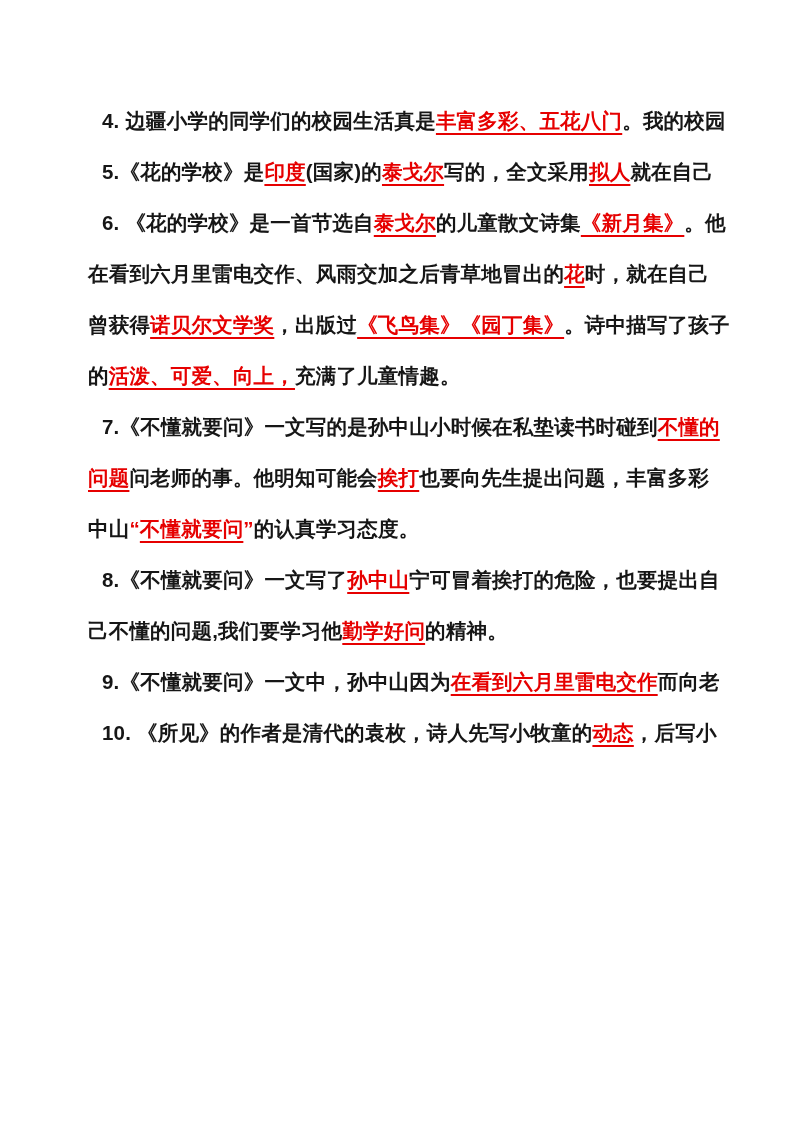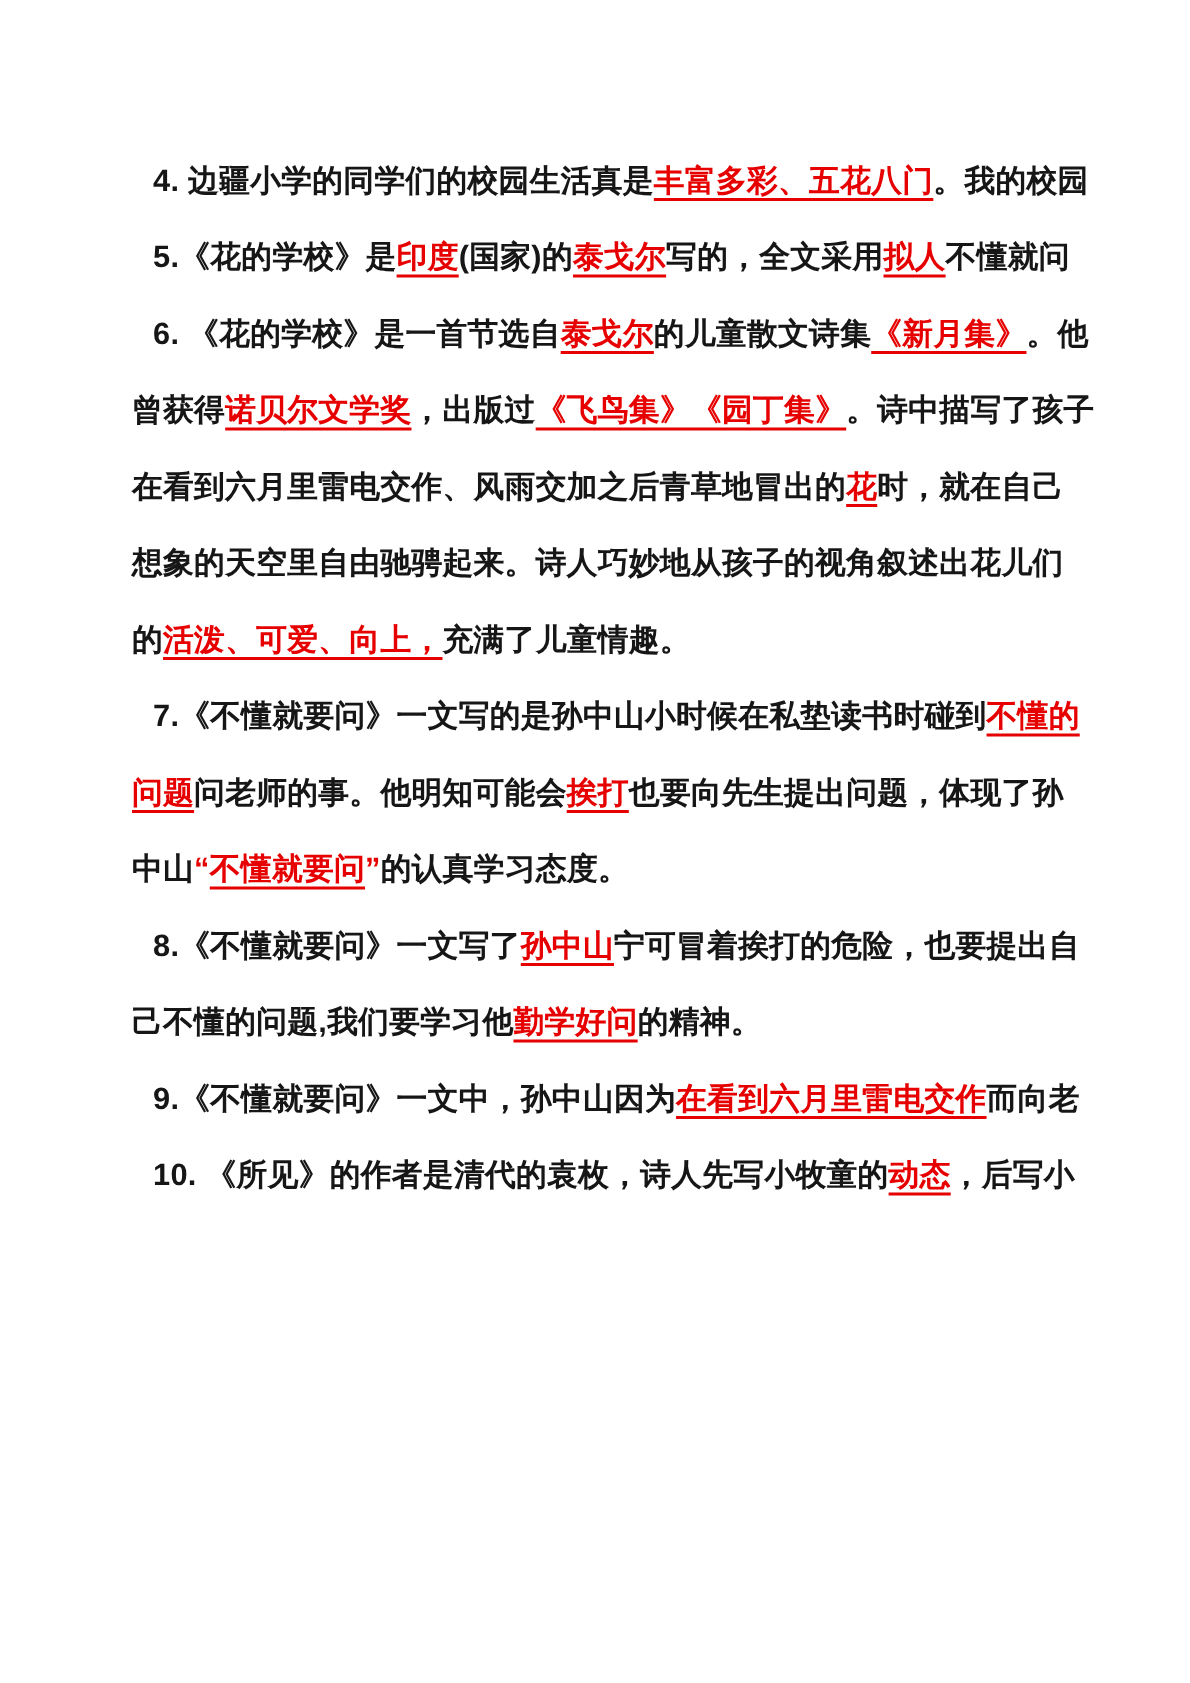--- a/index.html
+++ b/index.html
@@ -49,27 +49,26 @@
     text-underline-offset: 5px;
     text-decoration-thickness: 1.5px;
   }
 </style>
 </head>
 <body>
 
 <div class="page">
   <div class="content">
       <div class="line indent"><span class="seg plain">4. 边疆小学的同学们的校园生活真是</span><span class="seg red-u">丰富多彩、五花八门</span><span class="seg plain">。我的校园</span></div>
-      <div class="line indent"><span class="seg plain">5.《花的学校》是</span><span class="seg red-u">印度</span><span class="seg plain">(国家)的</span><span class="seg red-u">泰戈尔</span><span class="seg plain">写的，全文采用</span><span class="seg red-u">拟人</span><span class="seg plain">不懂就问</span></div>
+      <div class="line indent"><span class="seg plain">5.《花的学校》是</span><span class="seg red-u">印度</span><span class="seg plain">(国家)的</span><span class="seg red-u">泰戈尔</span><span class="seg plain">写的，全文采用</span><span class="seg red-u">拟人</span><span class="seg plain">就在自己</span></div>
       <div class="line indent"><span class="seg plain">6. 《花的学校》是一首节选自</span><span class="seg red-u">泰戈尔</span><span class="seg plain">的儿童散文诗集</span><span class="seg red-u">《新月集》</span><span class="seg plain">。他</span></div>
+      <div class="line"><span class="seg plain">在看到六月里雷电交作、风雨交加之后青草地冒出的</span><span class="seg red-u">花</span><span class="seg plain">时，就在自己</span></div>
       <div class="line"><span class="seg plain">曾获得</span><span class="seg red-u">诺贝尔文学奖</span><span class="seg plain">，出版过</span><span class="seg red-u">《飞鸟集》《园丁集》</span><span class="seg plain">。诗中描写了孩子</span></div>
-      <div class="line"><span class="seg plain">在看到六月里雷电交作、风雨交加之后青草地冒出的</span><span class="seg red-u">花</span><span class="seg plain">时，就在自己</span></div>
-      <div class="line"><span class="seg plain">想象的天空里自由驰骋起来。诗人巧妙地从孩子的视角叙述出花儿们</span></div>
       <div class="line"><span class="seg plain">的</span><span class="seg red-u">活泼、可爱、向上，</span><span class="seg plain">充满了儿童情趣。</span></div>
       <div class="line indent"><span class="seg plain">7.《不懂就要问》一文写的是孙中山小时候在私垫读书时碰到</span><span class="seg red-u">不懂的</span></div>
-      <div class="line"><span class="seg red-u">问题</span><span class="seg plain">问老师的事。他明知可能会</span><span class="seg red-u">挨打</span><span class="seg plain">也要向先生提出问题，体现了孙</span></div>
+      <div class="line"><span class="seg red-u">问题</span><span class="seg plain">问老师的事。他明知可能会</span><span class="seg red-u">挨打</span><span class="seg plain">也要向先生提出问题，丰富多彩</span></div>
       <div class="line"><span class="seg plain">中山</span><span class="seg red">“</span><span class="seg red-u">不懂就要问</span><span class="seg red">”</span><span class="seg plain">的认真学习态度。</span></div>
       <div class="line indent"><span class="seg plain">8.《不懂就要问》一文写了</span><span class="seg red-u">孙中山</span><span class="seg plain">宁可冒着挨打的危险，也要提出自</span></div>
       <div class="line"><span class="seg plain">己不懂的问题,我们要学习他</span><span class="seg red-u">勤学好问</span><span class="seg plain">的精神。</span></div>
       <div class="line indent"><span class="seg plain">9.《不懂就要问》一文中，孙中山因为</span><span class="seg red-u">在看到六月里雷电交作</span><span class="seg plain">而向老</span></div>
       <div class="line indent"><span class="seg plain">10. 《所见》的作者是清代的袁枚，诗人先写小牧童的</span><span class="seg red-u">动态</span><span class="seg plain">，后写小</span></div>
     </div>
 </div>
 
 </body></html>

